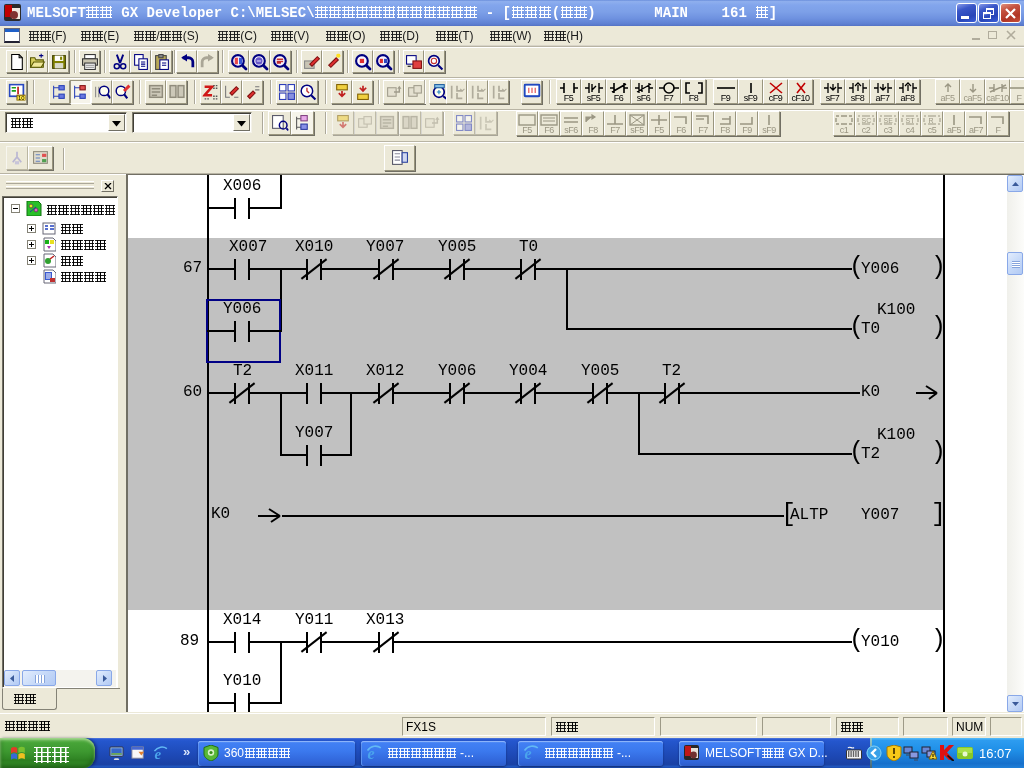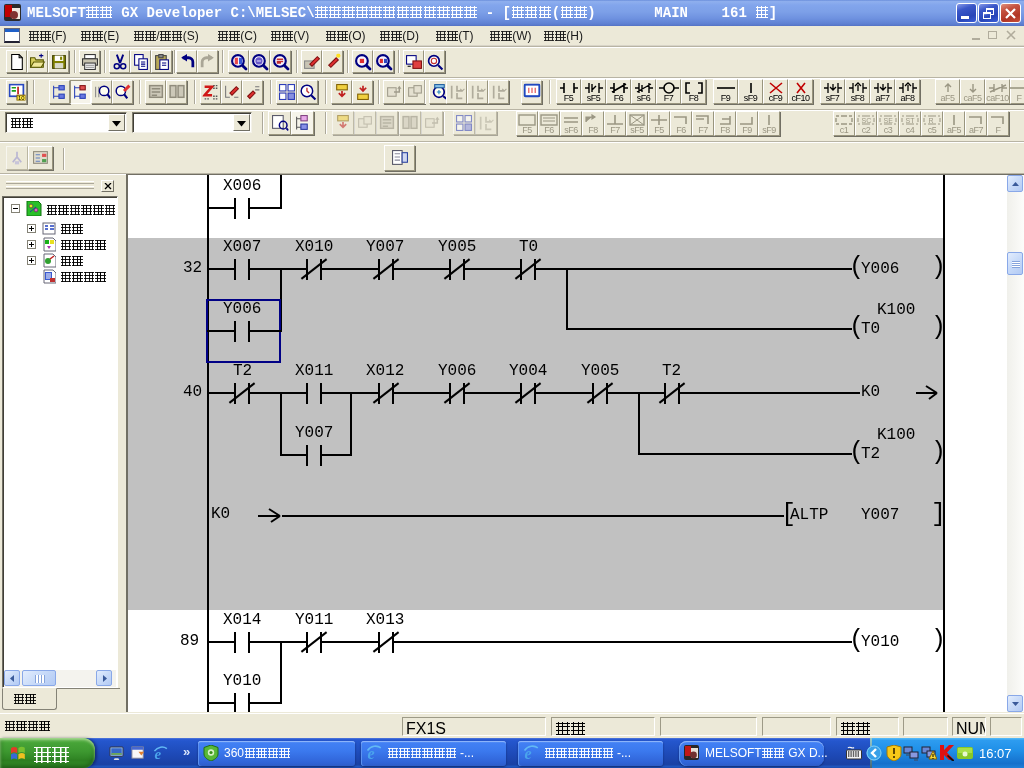--- a/index.html
+++ b/index.html
@@ -21,21 +21,21 @@
 .lb b{position:absolute;left:0;right:0;top:13px;font-weight:normal;font-size:9px;
  font-family:"Liberation Sans",sans-serif;color:#000;letter-spacing:-.5px}
 .lb.dis b{color:#9a9683}
 .lb svg{position:absolute;left:50%;top:2px;transform:translateX(-50%)}
 .sep{position:absolute;width:2px;border-left:1px solid #aca899;border-right:1px solid #fff}
 .hline{position:absolute;height:2px;background:#000}
 .vline{position:absolute;width:2px;background:#000}
 .lt{position:absolute;font-family:"Liberation Mono",monospace;font-size:16px;color:#000;
  white-space:pre;line-height:14px}
 .pane{position:absolute;top:717px;height:19px;border:1px solid;border-color:#9d9a87 #fff #fff #9d9a87;
- font-size:16px;color:#000;padding:2px 3px;overflow:hidden}
+ font-size:12px;color:#000;padding:2px 3px;overflow:hidden}
 </style></head><body>
 
 <div class="ab" style="left:0;top:0;width:1024px;height:26px;background:
 linear-gradient(180deg,#6a8edb 0%,#8fafee 6%,#82a5ec 20%,#7da0e8 45%,#6f92e0 70%,#5e80d2 92%,#5472c4 100%)">
 <svg class="ab" style="left:4px;top:4px" width="17" height="17" viewBox="0 0 17 17">
 <rect x="0" y="0" width="17" height="17" rx="2" fill="#2a2a2a"></rect>
 <rect x="1" y="1" width="7" height="12" fill="#c00000"></rect>
 <rect x="8" y="4" width="8" height="11" fill="#f0e8e0"></rect>
 <circle cx="10" cy="11" r="4" fill="#803030"></circle>
 </svg>
@@ -978,26 +978,26 @@
     <div class="ab" style="left:4px;top:8px;width:8px;height:7px;background:repeating-linear-gradient(0deg,#86a4dc 0 1px,#fff 1px 2px)"></div>
   </div>
 <div class="vline" style="left:207px;top:175px;height:537px"></div>
 <div class="vline" style="left:943px;top:175px;height:537px"></div>
 <div class="hline" style="left:207px;top:207px;width:74px"></div>
 <div class="ab" style="left:236px;top:206px;width:12px;height:4px;background:#fff"></div>
 <div class="vline" style="left:234px;top:198px;height:21px"></div>
 <div class="vline" style="left:248px;top:198px;height:21px"></div>
 <span class="lt" style="left:223px;top:179px">X006</span>
 <div class="vline" style="left:279.5px;top:175px;height:34px"></div>
-<span class="lt" style="left:183px;top:261px">32</span>
+<span class="lt" style="left:183px;top:261px">67</span>
 <div class="hline" style="left:207px;top:268px;width:645px"></div>
 <div class="ab" style="left:236px;top:267px;width:12px;height:4px;background:#c1c1c1"></div>
 <div class="vline" style="left:234px;top:259px;height:21px"></div>
 <div class="vline" style="left:248px;top:259px;height:21px"></div>
-<span class="lt" style="left:223px;top:240px">X007</span>
+<span class="lt" style="left:229px;top:240px">X007</span>
 <div class="ab" style="left:308px;top:267px;width:12px;height:4px;background:#c1c1c1"></div>
 <div class="vline" style="left:306px;top:259px;height:21px"></div>
 <div class="vline" style="left:320px;top:259px;height:21px"></div>
 <div class="ab" style="left:298px;top:268px;width:32px;height:2px;background:#000;transform:rotate(-38deg)"></div>
 <span class="lt" style="left:295px;top:240px">X010</span>
 <div class="ab" style="left:380px;top:267px;width:12px;height:4px;background:#c1c1c1"></div>
 <div class="vline" style="left:378px;top:259px;height:21px"></div>
 <div class="vline" style="left:392px;top:259px;height:21px"></div>
 <div class="ab" style="left:370px;top:268px;width:32px;height:2px;background:#000;transform:rotate(-38deg)"></div>
 <span class="lt" style="left:366px;top:240px">Y007</span>
@@ -1020,21 +1020,21 @@
 <span class="lt" style="left:931px;top:316px;font-size:25px;line-height:24px">)</span>
 <span class="lt" style="left:861px;top:322px">T0</span>
 <span class="lt" style="left:877px;top:303px">K100</span>
 <div class="vline" style="left:279.5px;top:268px;height:64px"></div>
 <div class="ab" style="left:206px;top:299px;width:75px;height:64px;border:2px solid #000085"></div>
 <div class="hline" style="left:207px;top:330px;width:74px"></div>
 <div class="ab" style="left:236px;top:329px;width:12px;height:4px;background:#c1c1c1"></div>
 <div class="vline" style="left:234px;top:321px;height:21px"></div>
 <div class="vline" style="left:248px;top:321px;height:21px"></div>
 <span class="lt" style="left:223px;top:302px">Y006</span>
-<span class="lt" style="left:183px;top:385px">40</span>
+<span class="lt" style="left:183px;top:385px">60</span>
 <div class="hline" style="left:207px;top:392px;width:653px"></div>
 <div class="ab" style="left:236px;top:391px;width:12px;height:4px;background:#c1c1c1"></div>
 <div class="vline" style="left:234px;top:383px;height:21px"></div>
 <div class="vline" style="left:248px;top:383px;height:21px"></div>
 <div class="ab" style="left:226px;top:392px;width:32px;height:2px;background:#000;transform:rotate(-38deg)"></div>
 <span class="lt" style="left:233px;top:364px">T2</span>
 <div class="ab" style="left:308px;top:391px;width:12px;height:4px;background:#c1c1c1"></div>
 <div class="vline" style="left:306px;top:383px;height:21px"></div>
 <div class="vline" style="left:320px;top:383px;height:21px"></div>
 <span class="lt" style="left:295px;top:364px">X011</span>
@@ -1162,21 +1162,21 @@
 <span class="ab" style="left:26px;top:5px;font-size:12px;color:#fff;white-space:nowrap"><i class="z"></i><i class="z"></i><i class="z"></i><i class="z"></i><i class="z"></i><i class="z"></i> -...</span>
   </div>
 <div class="ab" style="left:518px;top:741px;width:145px;height:25px;border-radius:3px;background:
 linear-gradient(180deg,#71a1f8 0%,#4280f4 8%,#3b79ee 40%,#3064d8 85%,#2d5dc8 100%);
 box-shadow:inset 0 1px 0 #8cb4fa,inset 1px 0 0 #5c92f0,0 1px 2px #102a70">
 <svg class="ab" style="left:5px;top:4px" width="16" height="16" viewBox="0 0 16 16">
       <use href="#itke"></use>
     </svg>
 <span class="ab" style="left:26px;top:5px;font-size:12px;color:#fff;white-space:nowrap"><i class="z"></i><i class="z"></i><i class="z"></i><i class="z"></i><i class="z"></i><i class="z"></i> -...</span>
   </div>
-<div class="ab" style="left:679px;top:741px;width:145px;height:25px;border-radius:8px;background:
+<div class="ab" style="left:679px;top:741px;width:145px;height:25px;border-radius:3px;background:
 linear-gradient(180deg,#71a1f8 0%,#4280f4 8%,#3b79ee 40%,#3064d8 85%,#2d5dc8 100%);
 box-shadow:inset 0 1px 0 #8cb4fa,inset 1px 0 0 #5c92f0,0 1px 2px #102a70">
 <svg class="ab" style="left:5px;top:4px" width="16" height="16" viewBox="0 0 16 16">
       <use href="#imels"></use>
     </svg>
 <span class="ab" style="left:26px;top:5px;font-size:12px;color:#fff;white-space:nowrap">MELSOFT<i class="z"></i><i class="z"></i> GX D...</span>
   </div>
 <div class="ab" style="left:872px;top:738px;width:152px;height:30px;background:
 linear-gradient(180deg,#58bcf8 0%,#2d9cf0 8%,#2090e8 40%,#1670cc 85%,#2080d8 100%)"></div>
 <div class="ab" style="left:870px;top:738px;width:2px;height:30px;background:linear-gradient(180deg,#9cc,#467)"></div>

